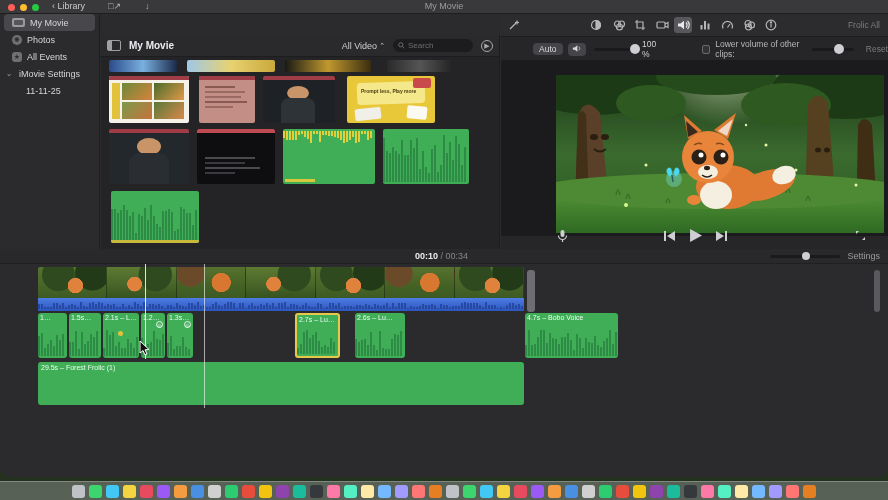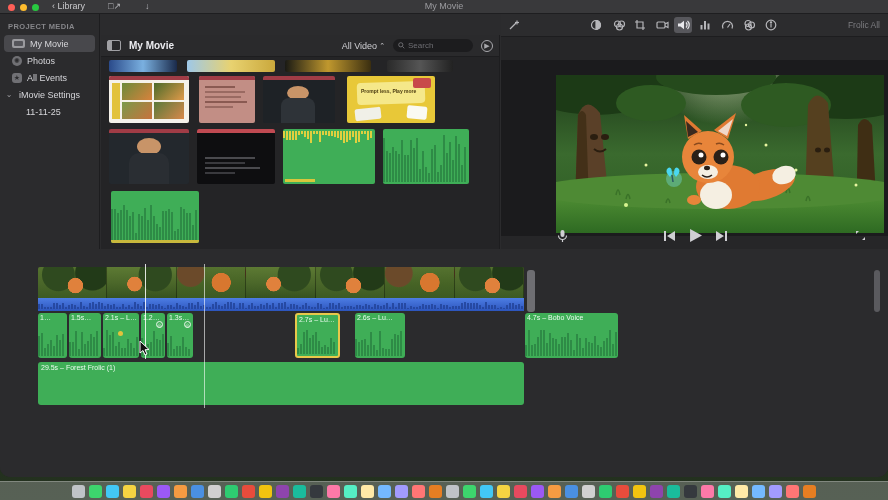--- a/index.html
+++ b/index.html
@@ -133,21 +133,20 @@
       <span class="tl" style="left:8px;background:#ff5f57"></span>
       <span class="tl" style="left:20px;background:#febc2e"></span>
       <span class="tl" style="left:32px;background:#28c840"></span>
       <span id="back-btn">‹ <span>Library</span></span>
       <span class="tb-ico" style="left:108px">□↗</span>
       <span class="tb-ico" style="left:145px">↓</span>
       <span id="tb-title">My Movie</span>
     </div>
 
     <div id="sidebar">
-      <div class="side-head">PROJECT MEDIA</div>
       <div class="side-item sel">
         <span class="film-ico"></span>
         <span>My Movie</span>
       </div>
       <div class="side-item">
         <span class="lib-ico" style="border-radius:50%">✺</span>
         <span>Photos</span>
       </div>
       <div class="side-item">
         <span class="lib-ico">★</span>
@@ -396,20 +395,39 @@
         <span class="adj-ico" style="left:261px">
             <svg width="12" height="12" viewBox="0 0 12 12">
               <circle cx="6" cy="6" r="4.8"></circle>
               <line x1="6" y1="5" x2="6" y2="8.6"></line>
               <circle cx="6" cy="3.4" r=".6" fill="#b6b6ba"></circle>
             </svg>
           </span>
         <span id="reset-all">Frolic All</span>
       </div>
 
+      <div id="volrow">
+        <span class="pill" style="margin-left:32px">Auto</span>
+        <span class="pill" style="margin-left:5px;padding:1px 4px">
+          <svg width="10" height="9" viewBox="0 0 13 12" style="display:inline-block">
+              <path d="M1 4.5h2.5L7 1.8v8.4L3.5 7.5H1z" fill="#d8d8dc"></path>
+              <path d="M9 3.5a3.5 3.5 0 0 1 0 5" stroke="#d8d8dc" fill="none"></path>
+            </svg>
+        </span>
+        <span class="slider" style="width:48px;margin-left:8px">
+            <span class="knob" style="left:36px"></span>
+          </span>
+        <span style="margin-left:8px;color:#d2d2d6">100 %</span>
+        <span class="checkbox" style="margin-left:40px"></span>
+        <span style="margin-left:5px">Lower volume of other clips:</span>
+        <span class="slider" style="width:50px;margin-left:7px">
+            <span class="knob" style="left:22px"></span>
+          </span>
+        <span style="margin-left:12px;color:#7c7c80">Reset</span>
+      </div>
 
       <div id="viewer">
         <svg width="328" height="158" viewBox="0 0 328 158">
           <defs>
             <linearGradient id="bgf" x1="0" y1="0" x2="0" y2="1">
               <stop offset="0" stop-color="#1e3a1a"></stop>
                 <stop offset=".5" stop-color="#3a6a2e"></stop>
                 <stop offset="1" stop-color="#2c5a22"></stop>
             </linearGradient>
             <linearGradient id="grass" x1="0" y1="0" x2="0" y2="1">
@@ -504,20 +522,27 @@
         <span style="margin-left:auto;margin-right:22px">
           <svg width="11" height="11" viewBox="0 0 11 11" stroke="#cfcfd3" stroke-width="1.3" fill="none">
               <path d="M1 4 L1 1 L4 1 M7 10 L10 10 L10 7"></path>
               <line x1="1" y1="1" x2="4.5" y2="4.5"></line>
               <line x1="10" y1="10" x2="6.5" y2="6.5"></line>
             </svg>
         </span>
       </div>
     </div>
 
+    <div id="tl-head">
+      <span id="tl-time"><b>00:10</b><span> / </span><span>00:34</span></span>
+      <span id="tl-zoom" class="slider">
+          <span class="knob" style="left:32px;top:-3px;width:8px;height:8px"></span>
+        </span>
+      <span id="tl-settings">Settings</span>
+    </div>
 
     <div id="timeline">
       <div id="filmstrip">
           <div class="frame"></div>
           <div class="frame"></div>
           <div class="frame"></div>
           <div class="frame"></div>
           <div class="frame"></div>
           <div class="frame"></div>
           <div class="frame"></div>

